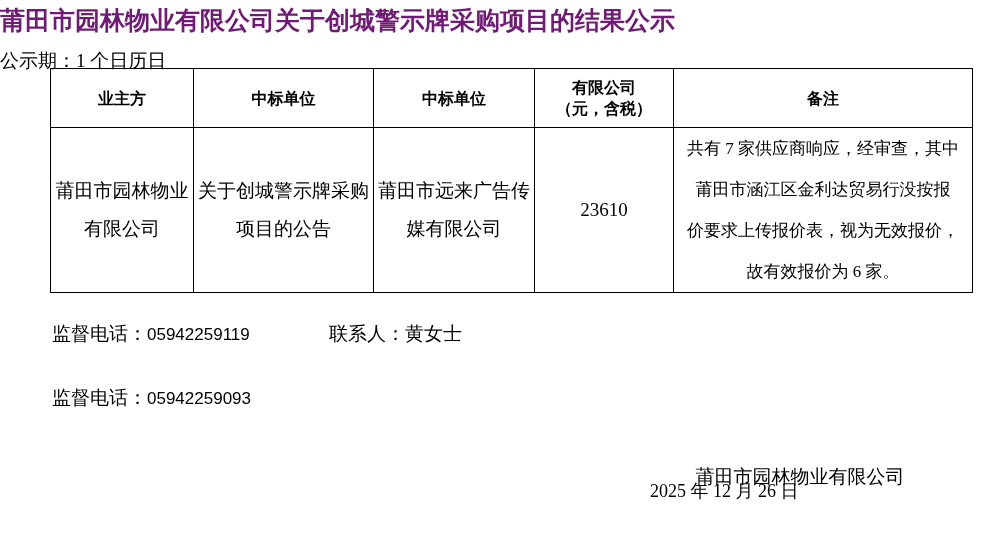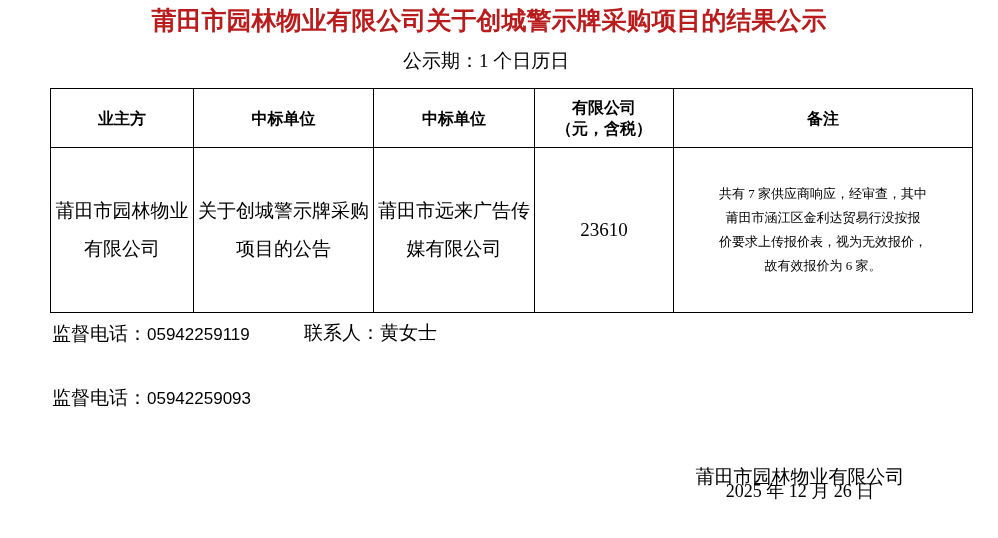--- a/index.html
+++ b/index.html
@@ -7,36 +7,35 @@
     width: 998px; height: 538px;
     background: #ffffff;
     font-family: "Liberation Serif", "DejaVu Serif", serif;
     color: #000000;
     position: relative;
     overflow: hidden;
   }
   .doc-title {
     position: absolute;
     top: 4px; left: 0; width: 978px;
-    text-align: center;
     font-family: "Liberation Sans", "DejaVu Sans", sans-serif;
     font-weight: bold;
     font-size: 25px;
-    color: #b91c1c;
+    color: #701a75;
     letter-spacing: 0px;
   }
   .publicity-period {
     position: absolute;
     top: 48px; left: 0; width: 972px;
-    text-align: center;
+    text-align: left;
     font-size: 19px;
   }
   table.result-table {
     position: absolute;
-    top: 88px; left: 50px;
+    top: 68px; left: 50px;
     width: 922px;
     border-collapse: collapse;
     table-layout: fixed;
   }
   .result-table th, .result-table td {
     border: 1px solid #000000;
     text-align: center;
     vertical-align: middle;
     white-space: pre-line;
     overflow: hidden;
@@ -47,49 +46,48 @@
     font-family: "Liberation Sans", "DejaVu Sans", sans-serif;
     font-weight: bold;
     font-size: 16px;
     line-height: 21px;
   }
   .result-table td {
     font-size: 19px;
     line-height: 38px;
   }
   .result-table td.remark-cell {
-    font-size: 13px;
-    line-height: 24px;
+    font-size: 17px;
+    line-height: 41px;
   }
   .col-1 { width: 143px; }
   .col-2 { width: 180px; }
   .col-3 { width: 161px; }
   .col-4 { width: 139px; }
   .col-5 { width: 299px; }
   .contact-line {
     position: absolute;
     left: 52px;
     font-size: 19px;
     line-height: 24px;
     white-space: nowrap;
   }
   .contact-line.line-1 { top: 322px; }
   .contact-line.line-2 { top: 364px; margin-top: 22px; }
   .contact-line .person {
     position: absolute;
-    left: 252px;
+    left: 277px;
     white-space: nowrap;
-    font-family: Liberation Mono, monospace;
   }
   .num {
     font-family: Liberation Sans, sans-serif;
     font-size: 17px;
   }
   .signature-company { position: absolute; top: 436px; left: 650px; width: 300px; text-align: center; font-size: 19px; margin-top: 28px; }
-  .signature-date    { position: absolute; top: 479px; left: 650px; width: 300px; text-align: center; font-size: 18px; }
+  .signature-date    { position: absolute; top: 479px; left: 650px; width: 300px; text-align: left; font-size: 18px; }
 </style>
 </head>
 <body>
 
 <div class="doc-title">莆田市园林物业有限公司关于创城警示牌采购项目的结果公示</div>
 
 <div class="publicity-period">公示期：1 个日历日</div>
 
 <table class="result-table">
   <colgroup>

